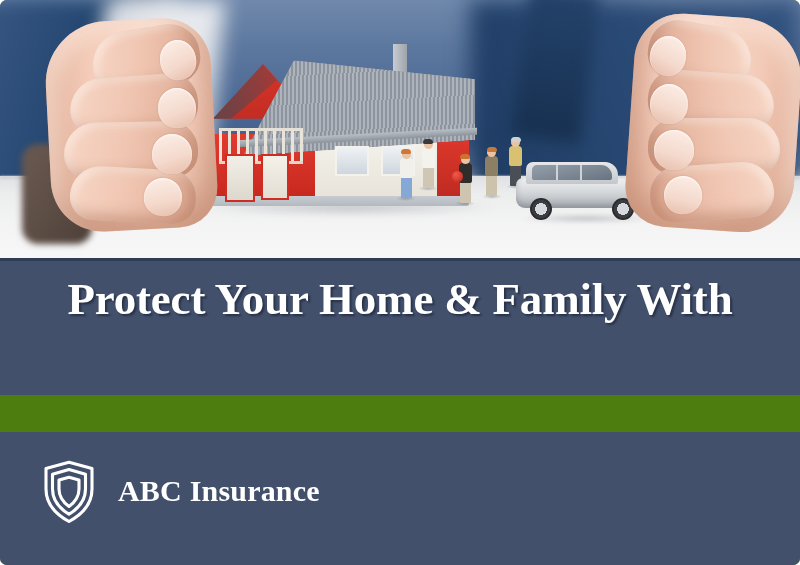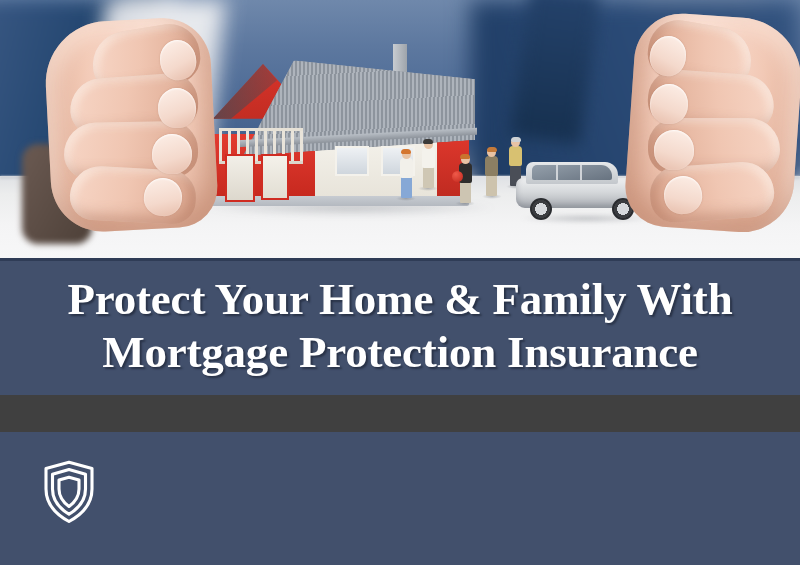--- a/index.html
+++ b/index.html
@@ -1,20 +1,21 @@
 <!DOCTYPE html>
 <html><head>
 <meta charset="utf-8">
 <style>
   html,body{margin:0;padding:0;background:#fff;}
   body{font-family:"Liberation Sans",sans-serif;}
 
   #ad{
     position:relative;width:800px;height:565px;overflow:hidden;
-    background:#404040;
+    background:#4d7c0f;
+    border-radius:7px;
   }
 
   
   .photo{
     position:absolute;left:0;top:0;width:800px;height:258px;overflow:hidden;
     background:
       linear-gradient(180deg,#6f88ab 0%, #5d789f 18%, #4c6a95 40%, #43608c 55%, #6d7f9c 64%, #c9ced6 69%, #e9eaec 73%, #f2f2f3 100%);
   }
   
   .bg-shirt{position:absolute;left:96px;top:0;width:120px;height:190px;
@@ -311,33 +312,33 @@
       <div class="nail n1"></div>
       <div class="nail n2"></div>
       <div class="nail n3"></div>
       <div class="nail n4"></div>
     </div>
   </div>
 
   <div class="headband">
     <div class="headline">
       <span>Protect Your Home &amp; Family With</span>
-      <span class="l2">Mortgage Protection Insurance</span>
     </div>
   </div>
 
 
   <div class="footer">
 
     <div class="brand">
       <svg class="shield" viewBox="0 0 62 70" aria-hidden="true">
         <g fill="none" stroke="#ffffff" stroke-width="3.1" stroke-linejoin="round" stroke-linecap="round">
           <path d="M8 12.5 L31 6.2 L54 12.5 L54 33 C54 48 44 58.5 31 65.5 C18 58.5 8 48 8 33 Z"></path>
           <path d="M14.5 18.2 L31 13.6 L47.5 18.2 L47.5 33 C47.5 44.6 40.4 52.6 31 58.2 C21.6 52.6 14.5 44.6 14.5 33 Z"></path>
           <path d="M21 24 L31 21.2 L41 24 L41 33 C41 40.6 36.6 46.4 31 50.5 C25.4 46.4 21 40.6 21 33 Z"></path>
         </g>
       </svg>
       <div class="brand-text">
+        <div class="brand-name">ABC Insurance</div>
       </div>
     </div>
 
   </div>
 </div>
 
 </body></html>

